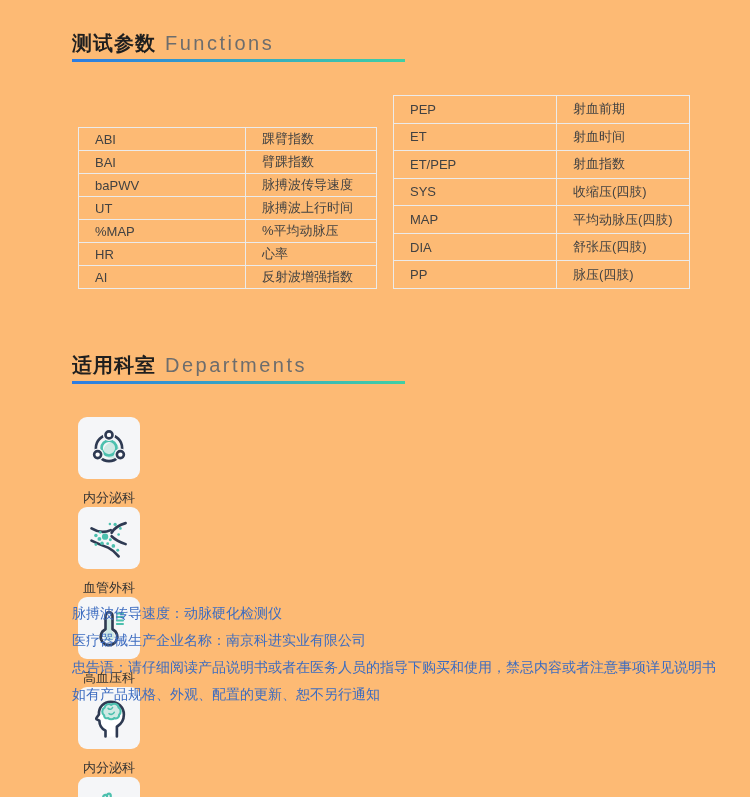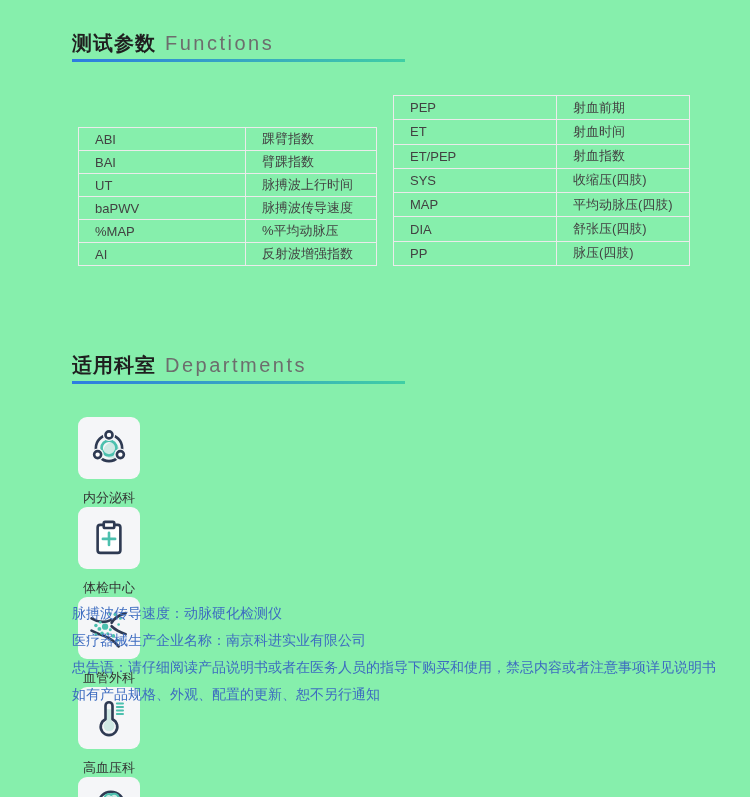--- a/index.html
+++ b/index.html
@@ -1,17 +1,17 @@
 <!DOCTYPE html>
 <html style="--accent-start: #2d7ce1; --accent-end: #40cfa4; --tile-bg: #f5f6f8; --footer-blue: #3d6cc0;"><head>
 <meta charset="utf-8">
 <style>
   html,body { margin:0; padding:0; background:#ffffff; }
   .page {
-    position:relative; width:750px; height:797px; background:#86efac;
+    position:relative; width:750px; height:797px; background:#fdba74;
     font-family:"Liberation Sans", sans-serif; overflow:hidden;
   }
   
   .sec-title { position:absolute; margin:0; white-space:nowrap; }
   .sec-title .zh { font-size:20px; font-weight:bold; color:#1f1f1f; letter-spacing:1px; }
   .sec-title .en { font-size:20px; font-weight:400; color:#6d6d6d; letter-spacing:2.5px; margin-left:9px; }
   .title-rule {
     position:absolute; width:333px; height:3px;
     background:linear-gradient(90deg, var(--accent-start,#2d7ce1), var(--accent-end,#40cfa4));
   }
@@ -59,30 +59,34 @@
         <tbody>
           <tr>
             <td class="c1">ABI</td>
             <td class="c2">踝臂指数</td>
           </tr>
           <tr>
             <td class="c1">BAI</td>
             <td class="c2">臂踝指数</td>
           </tr>
           <tr>
+            <td class="c1">baPWV</td>
+            <td class="c2">脉搏波传导速度</td>
+          </tr>
+          <tr>
             <td class="c1">UT</td>
             <td class="c2">脉搏波上行时间</td>
           </tr>
           <tr>
-            <td class="c1">baPWV</td>
-            <td class="c2">脉搏波传导速度</td>
-          </tr>
-          <tr>
             <td class="c1">%MAP</td>
             <td class="c2">%平均动脉压</td>
+          </tr>
+          <tr>
+            <td class="c1">HR</td>
+            <td class="c2">心率</td>
           </tr>
           <tr>
             <td class="c1">AI</td>
             <td class="c2">反射波增强指数</td>
           </tr>
         </tbody>
       </table>
     <table class="param-table" id="table-right">
         <tbody>
           <tr>
@@ -131,30 +135,20 @@
     <circle cx="24" cy="24" r="15" fill="none" stroke="#2e3a52" stroke-width="3"></circle>
     <circle cx="24" cy="9" r="7" fill="#f5f6f8"></circle>
             <circle cx="11" cy="31.5" r="7" fill="#f5f6f8"></circle>
             <circle cx="37" cy="31.5" r="7" fill="#f5f6f8"></circle>
     <circle cx="24" cy="9" r="4" fill="#fff" stroke="#2e3a52" stroke-width="3"></circle>
     <circle cx="11" cy="31.5" r="4" fill="#fff" stroke="#2e3a52" stroke-width="3"></circle>
     <circle cx="37" cy="31.5" r="4" fill="#fff" stroke="#2e3a52" stroke-width="3"></circle>
           </svg>
         </div>
         <div class="dept-label">内分泌科</div>
-      </div>
-      <div class="dept-item">
-        <div class="dept-tile">
-          <svg viewBox="0 0 48 48">
-    <rect x="11" y="9" width="26" height="32" rx="3" fill="#fff" stroke="#2e3a52" stroke-width="3"></rect>
-    <rect x="18" y="5.5" width="12" height="7" rx="1.5" fill="#fff" stroke="#2e3a52" stroke-width="3"></rect>
-    <path d="M24 18 V32 M17 25 H31" stroke="#4cc0ae" stroke-width="3" stroke-linecap="round" fill="none"></path>
-          </svg>
-        </div>
-        <div class="dept-label">体检中心</div>
       </div>
       <div class="dept-item">
         <div class="dept-tile">
           <svg viewBox="0 0 48 48">
     <g fill="none" stroke="#2e3a52" stroke-width="3" stroke-linecap="round">
       <path d="M4 13 C 12 18, 19 18, 26 15"></path>
       <path d="M43 7 C 36 9, 30 13, 27 18"></path>
       <path d="M27 22 C 31 26, 37 29, 43 31"></path>
       <path d="M4 27 C 12 31, 18 33, 23 35 C 28 37.5, 32 41, 35 45"></path>
     </g>

